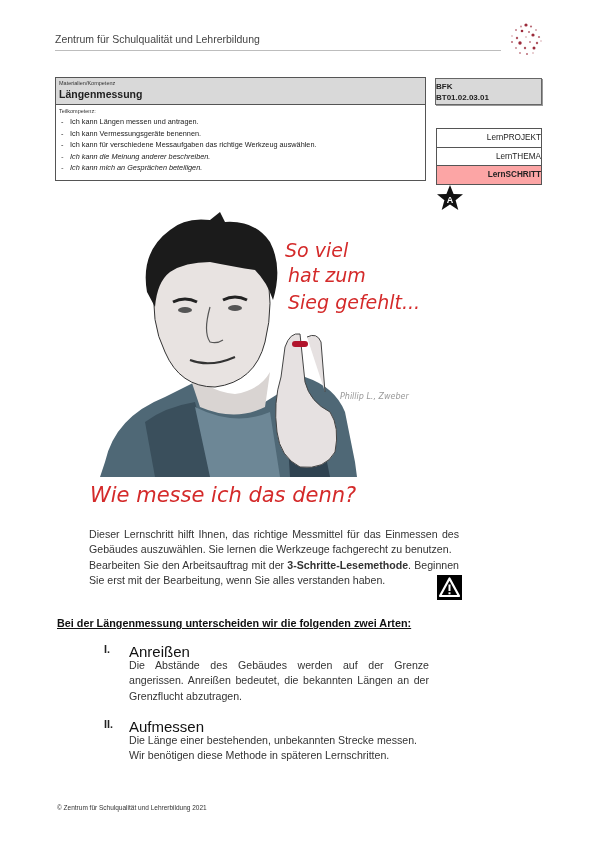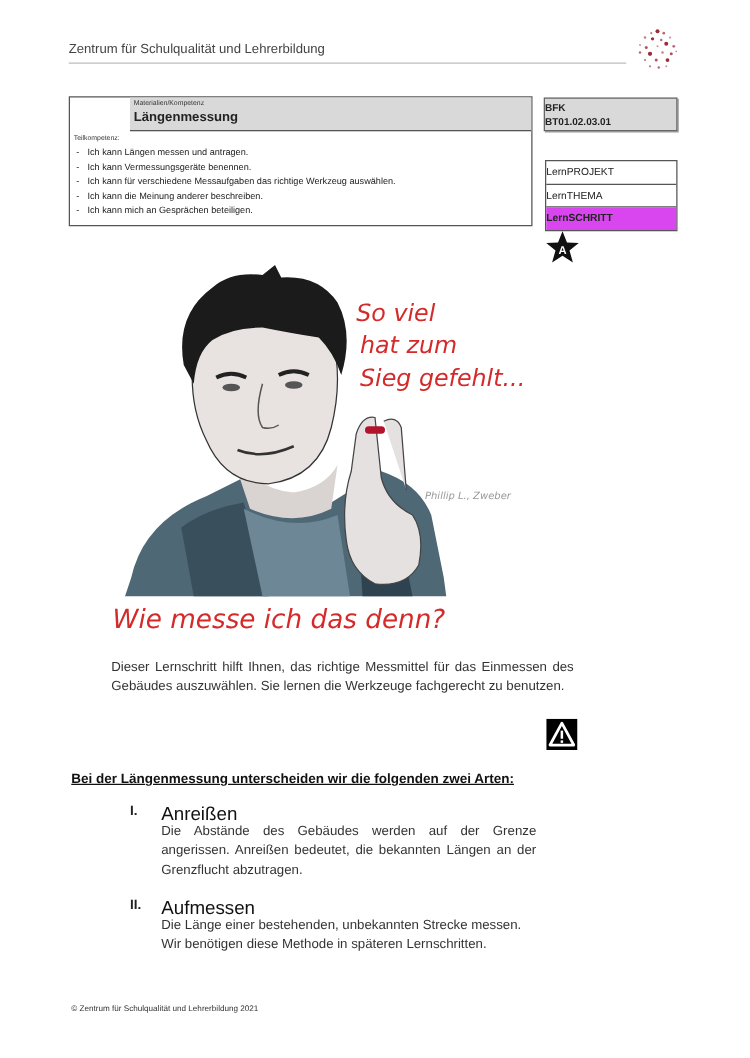--- a/index.html
+++ b/index.html
@@ -5,38 +5,38 @@
     html, body { margin: 0; padding: 0; background: #ffffff; }
     body { width: 600px; height: 846px; position: relative; overflow: hidden;
            font-family: "Liberation Sans", "DejaVu Sans", sans-serif; color: #222; }
 
     .header-title { position: absolute; left: 55px; top: 33px; font-size: 10.5px; color: #444; text-align: right; }
     .header-line { position: absolute; left: 55px; top: 50px; width: 446px; height: 1px; background: #bdbdbd; }
     .logo { position: absolute; left: 508px; top: 22px; width: 36px; height: 36px; }
 
     .comp-box { position: absolute; left: 55px; top: 77px; width: 371px; height: 104px;
                 border: 1px solid #555; box-sizing: border-box; background: #fff; }
-    .comp-head { background: #d9d9d9; height: 27px; border-bottom: 1px solid #555; padding: 2px 3px 0 3px; box-sizing: border-box; margin-left: 48px; }
+    .comp-head { background: #d9d9d9; height: 27px; border-bottom: 1px solid #555; padding: 2px 3px 0 3px; box-sizing: border-box; }
     .comp-kicker { font-size: 5.5px; color: #333; line-height: 7px; }
     .comp-title { font-size: 10.5px; font-weight: bold; color: #222; line-height: 14px; }
     .comp-sub { font-size: 5.5px; color: #333; padding: 3px 3px 0 3px; }
     .comp-list { list-style: none; margin: 2px 0 0 0; padding: 0 0 0 5px; }
     .comp-list li { font-size: 7.3px; line-height: 11.6px; color: #222; }
     .comp-list li::before { content: "-"; display: inline-block; width: 9px; }
-    .comp-list li.italic { }
+    .comp-list li.italic { font-style: italic; }
 
     .code-box { position: absolute; left: 435px; top: 78px; width: 107px; height: 27px;
                 background: #d9d9d9; border: 1px solid #666; box-sizing: border-box;
                 box-shadow: 1px 1px 0 #999; text-align: left; font-weight: bold;
                 font-size: 8px; line-height: 11px; padding-top: 2px; color: #222; }
 
     .lern-box { position: absolute; left: 436px; top: 128px; width: 106px; border: 1px solid #555; box-sizing: border-box; }
-    .lern-row { height: 17.5px; line-height: 17px; text-align: left; font-size: 8.2px; color: #222; border-bottom: 1px solid #555; }
+    .lern-row { height: 17.5px; line-height: 17px; text-align: right; font-size: 8.2px; color: #222; border-bottom: 1px solid #555; }
     .lern-row:last-child { border-bottom: none; }
-    .lern-row.active { background: #d946ef; font-weight: bold; }
+    .lern-row.active { background: #fca5a5; font-weight: bold; }
 
     .star { position: absolute; left: 436px; top: 184px; width: 28px; height: 28px; }
 
     .illustration { position: absolute; left: 85px; top: 212px; width: 345px; height: 298px; }
 
     .body-text { position: absolute; left: 57px; width: 370px; font-size: 10.6px; line-height: 15.3px; color: #333; text-align: justify; }
     .p1 { top: 527px; margin-left: 32px; }
     .warning { position: absolute; left: 437px; top: 575px; width: 25px; height: 25px; }
 
     .section-heading { position: absolute; left: 57px; top: 617px; font-size: 10.8px; font-weight: bold; color: #111; text-decoration: underline; }
@@ -145,20 +145,21 @@
     <text x="200" y="45">So viel</text>
     <text x="203" y="70">hat zum</text>
     <text x="203" y="97">Sieg gefehlt...</text>
   </g>
   <text x="255" y="187" font-size="8" fill="#999" font-style="italic" font-family="DejaVu Sans, sans-serif">Phillip L., Zweber</text>
   <text x="5" y="290" font-size="21" fill="#d42a2a" font-style="italic" font-family="DejaVu Sans, sans-serif">Wie messe ich das denn?</text>
 </svg>
 
 <div class="body-text p1">
   <div>Dieser Lernschritt hilft Ihnen, das richtige Messmittel für das Einmessen des Gebäudes auszuwählen. Sie lernen die Werkzeuge fachgerecht zu benutzen.</div>
+  <div><span>Bearbeiten Sie den Arbeitsauftrag mit der </span><b>3-Schritte-Lesemethode</b><span>. Beginnen Sie erst mit der Bearbeitung, wenn Sie alles verstanden haben.</span></div>
 </div>
 
 <svg class="warning" viewBox="0 0 25 25">
   <rect width="25" height="25" fill="#000"></rect>
   <polygon points="12.5,3.5 22,21 3,21" fill="none" stroke="#fff" stroke-width="2.2" stroke-linejoin="round"></polygon>
   <rect x="11.5" y="9.5" width="2" height="6.5" fill="#fff"></rect>
   <rect x="11.5" y="17.3" width="2" height="2" fill="#fff"></rect>
 </svg>
 
 <div class="section-heading">Bei der Längenmessung unterscheiden wir die folgenden zwei Arten:</div>

